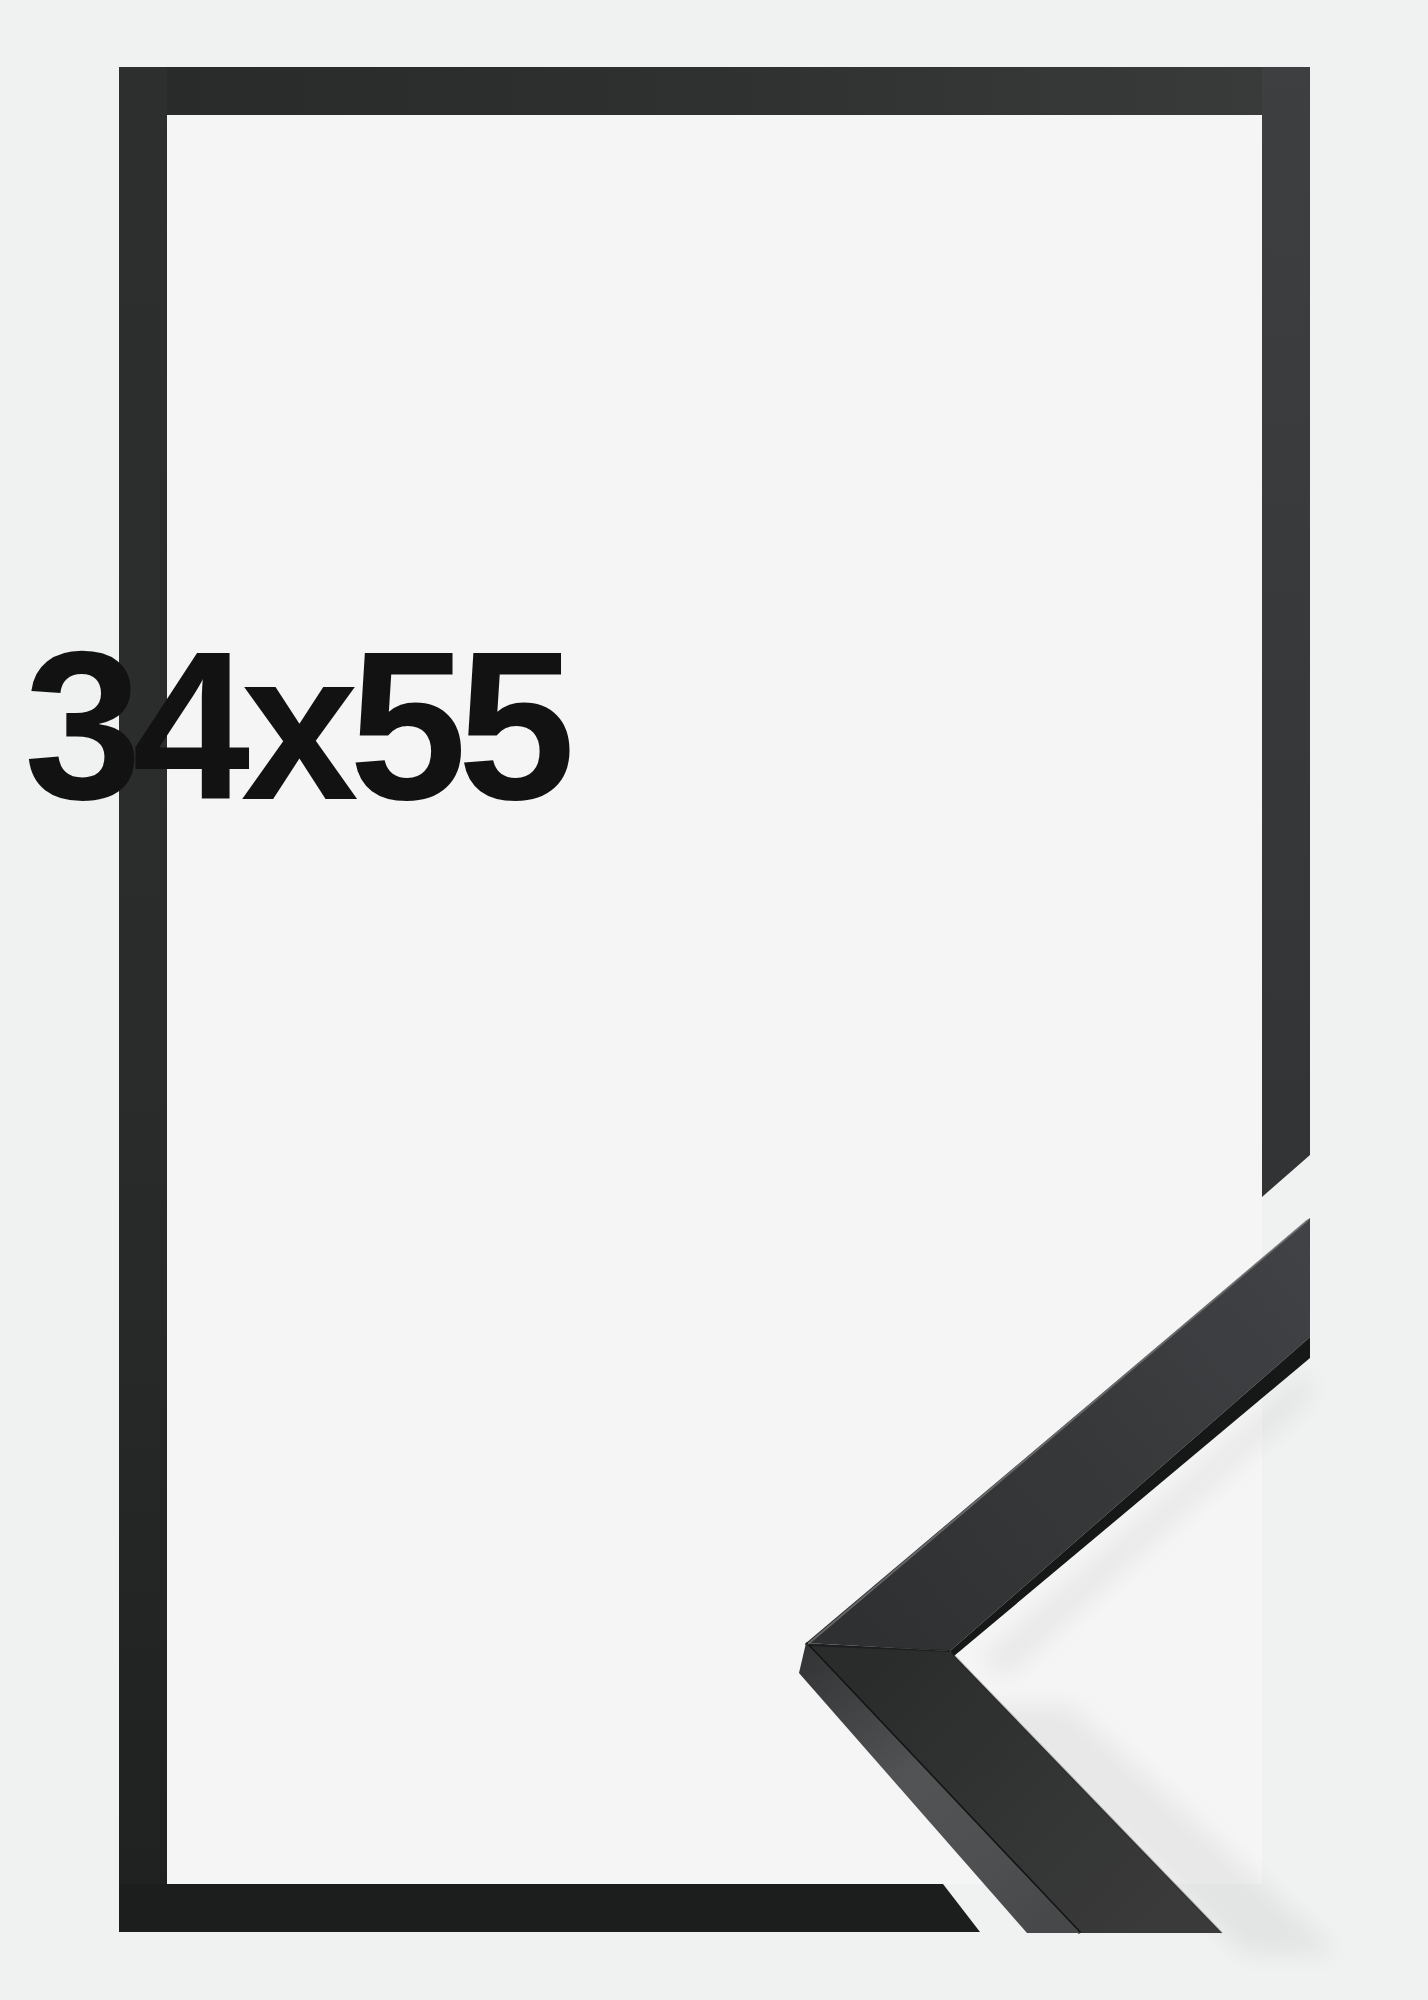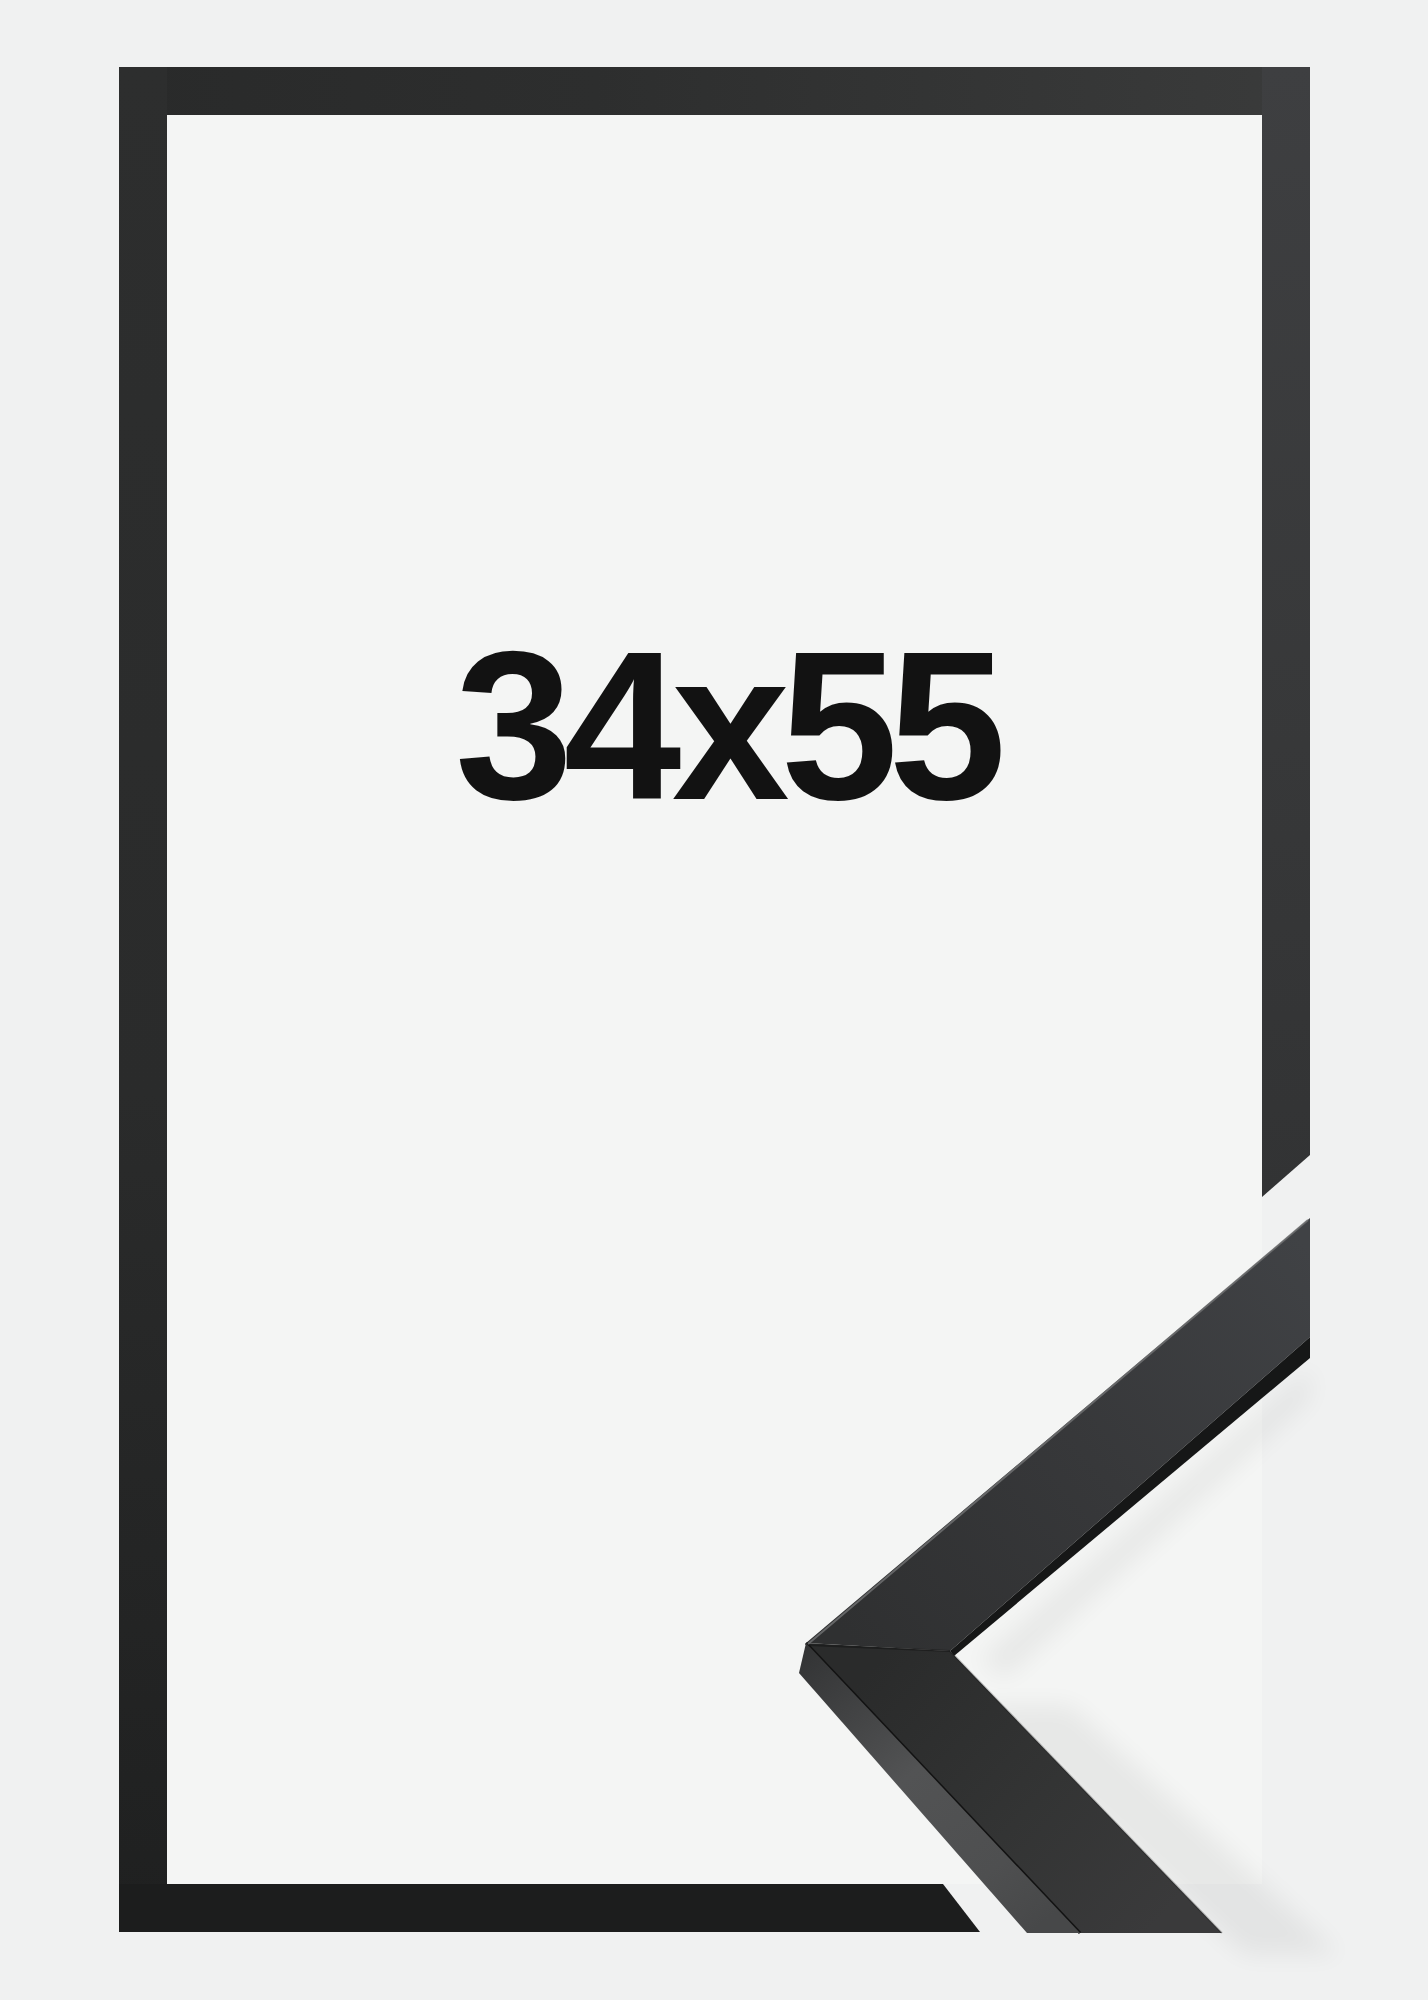--- a/index.html
+++ b/index.html
@@ -41,21 +41,20 @@
     background:var(--frame-bottom);
     clip-path:polygon(0 0,824px 0,100% 100%,0 100%);
   }
   svg.moulding{
     position:absolute;left:0;top:0;width:1428px;height:2000px;
     pointer-events:none;
   }
   .size-label{
     position:absolute;
     left:0;right:0;top:620px;
-    text-align:center;
     font-size:212px;
     font-weight:bold;
     letter-spacing:-0.045em;
     line-height:1;
     color:var(--label-color);
     white-space:nowrap;
     margin-left:24px;
   }
 </style>
 </head>

